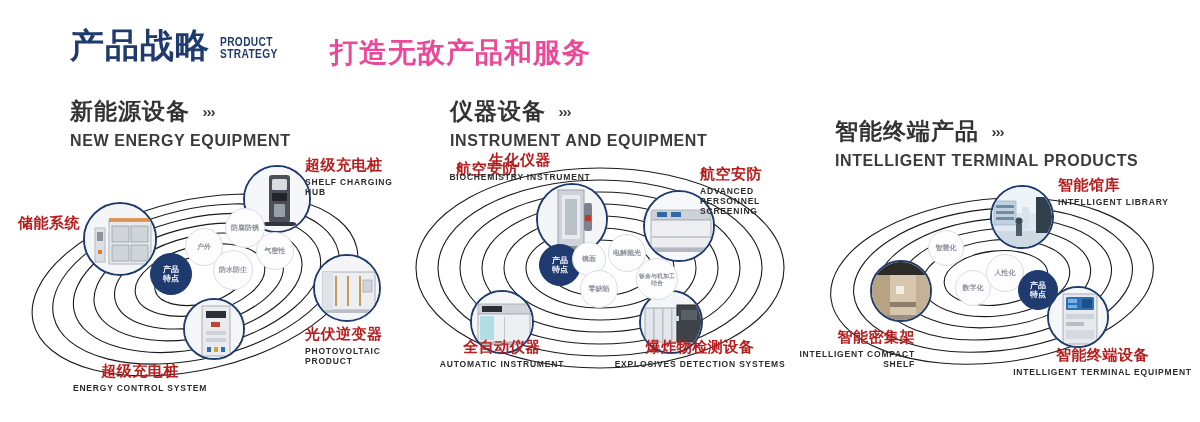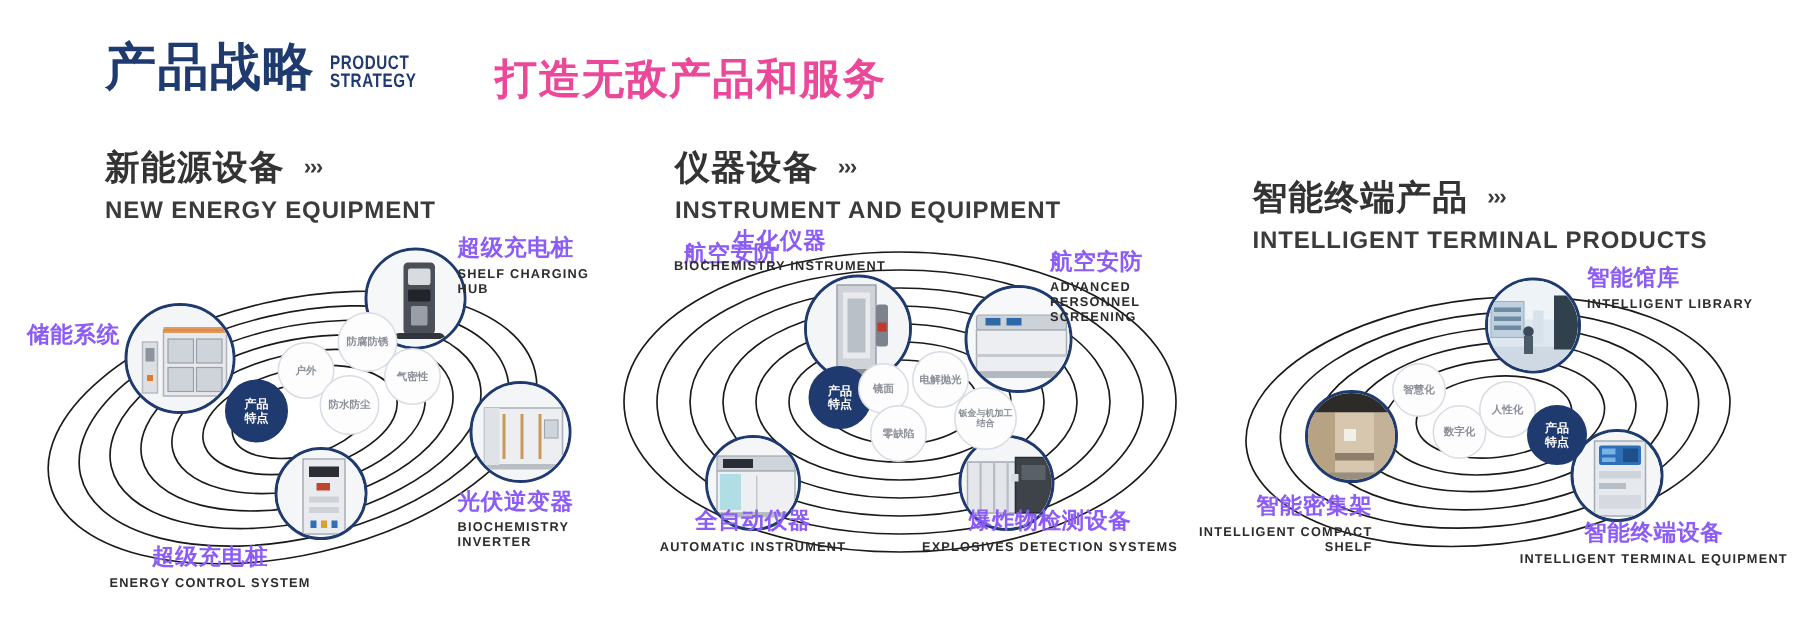--- a/index.html
+++ b/index.html
@@ -67,21 +67,21 @@
     font-family:"DejaVu Sans", sans-serif;
   }
   .feat.core {
     background:#1f3a6e; border:1px solid #1f3a6e; color:#ffffff;
     font-size:8px; line-height:9px; font-weight:800;
   }
 
   
   .cap { position:absolute; font-family:"DejaVu Sans", sans-serif; }
   .cap .cn {
-    font-size:15px; font-weight:800; color:#8b5cf6; letter-spacing:.5px; white-space:nowrap;
+    font-size:15px; font-weight:800; color:#b91c1c; letter-spacing:.5px; white-space:nowrap;
   }
   .cap .en {
     font-size:8.5px; font-weight:700; color:#2c2c2c; letter-spacing:.8px;
     margin-top:2px; font-family:"Liberation Sans", sans-serif; line-height:10px;
   }
   .cap.right { text-align:right; }
   .cap.center { text-align:center; }
 </style>
 </head>
 <body>
@@ -181,21 +181,21 @@
           <rect x="20" y="20" width="2" height="30" fill="#c89a5a"></rect>
           <rect x="32" y="20" width="2" height="30" fill="#c89a5a"></rect>
           <rect x="44" y="20" width="2" height="30" fill="#c89a5a"></rect>
           <rect x="48" y="24" width="9" height="12" fill="#cfd4da" stroke="#9ea4ad" stroke-width=".7"></rect>
           <rect x="8" y="54" width="52" height="3" fill="#b9bec5"></rect>
         </svg>
       </div>
     </div>
     <div class="cap" style="left:305px; top:175px; width:120px;">
       <div class="cn">光伏逆变器</div>
-      <div class="en">BIOCHEMISTRY INVERTER</div>
+      <div class="en">PHOTOVOLTAIC PRODUCT</div>
     </div>
 
     <div class="node" style="left:183px; top:148px; width:62px; height:62px;">
       <div class="ph">
         <svg width="62" height="62" viewBox="0 0 62 62">
           <rect x="0" y="0" width="62" height="62" fill="#f5f6f8"></rect>
           <rect x="17" y="6" width="28" height="50" fill="#e9ebee" stroke="#a7acb4" stroke-width="1"></rect>
           <rect x="21" y="11" width="20" height="7" fill="#2b2e34"></rect>
           <rect x="26" y="22" width="9" height="5" fill="#c0452f"></rect>
           <rect x="21" y="31" width="20" height="4" fill="#cfd3d9"></rect>
@@ -391,21 +391,21 @@
           <rect x="17" y="34" width="18" height="4" fill="#b8bec6"></rect>
           <rect x="17" y="42" width="28" height="9" fill="#d6dae0"></rect>
         </svg>
       </div>
     </div>
     <div class="cap center" style="left:205px; top:196px; width:195px;">
       <div class="cn">智能终端设备</div>
       <div class="en">INTELLIGENT TERMINAL EQUIPMENT</div>
     </div>
 
-    <div class="feat" style="left:128px; top:92px; width:36px; height:36px;">智慧化</div>
+    <div class="feat" style="left:128px; top:80px; width:36px; height:36px;">智慧化</div>
     <div class="feat" style="left:155px; top:120px; width:36px; height:36px;">数字化</div>
     <div class="feat" style="left:186px; top:104px; width:38px; height:38px;text-align:center;">人性化</div>
     <div class="feat core" style="left:218px; top:120px; width:40px; height:40px;">
       <div>
         <span>产品</span><br>
         <span>特点</span>
       </div>
     </div>
   </div>
 

